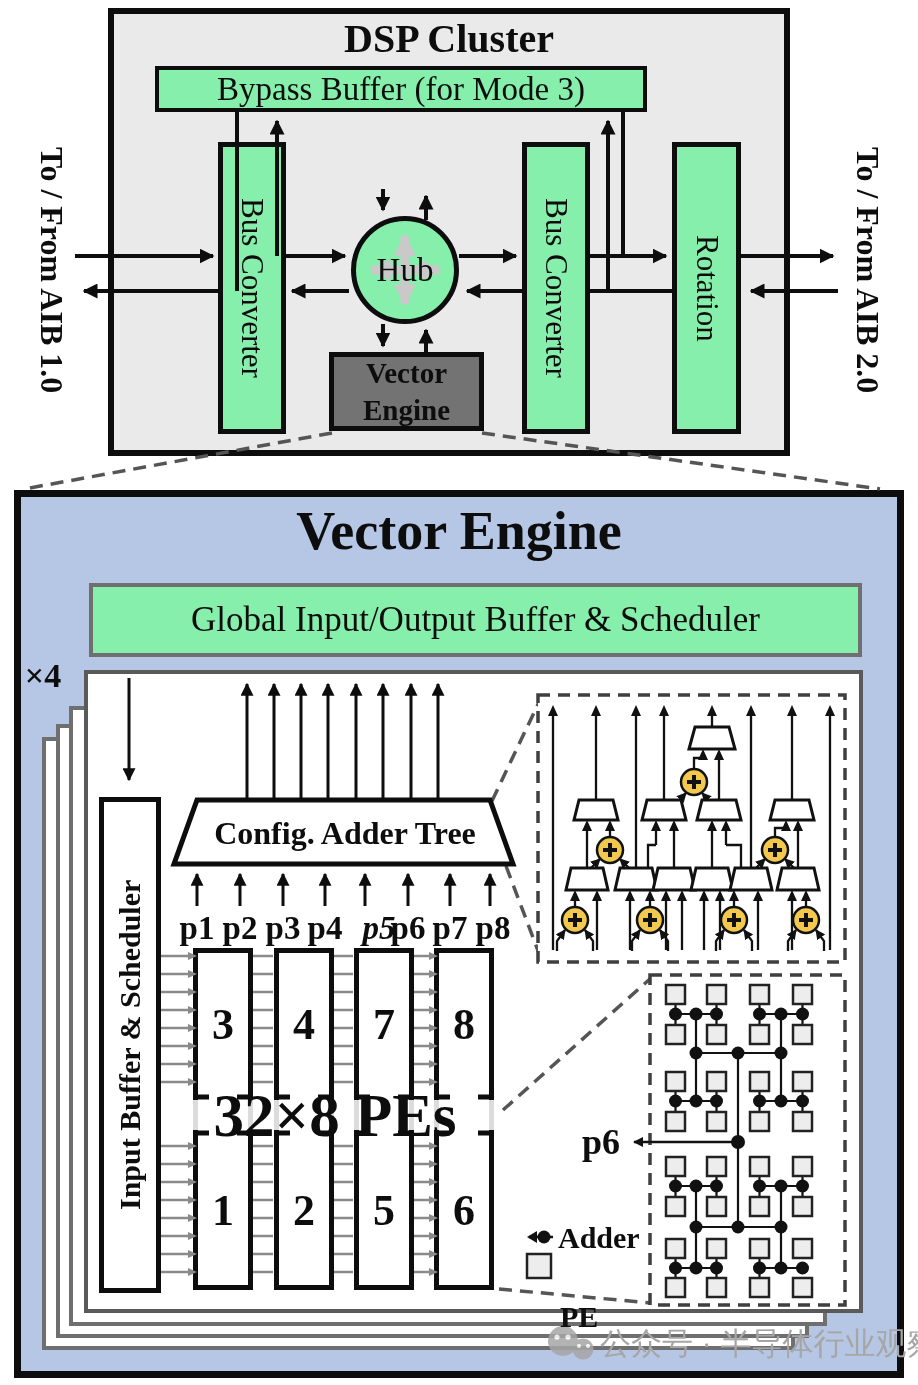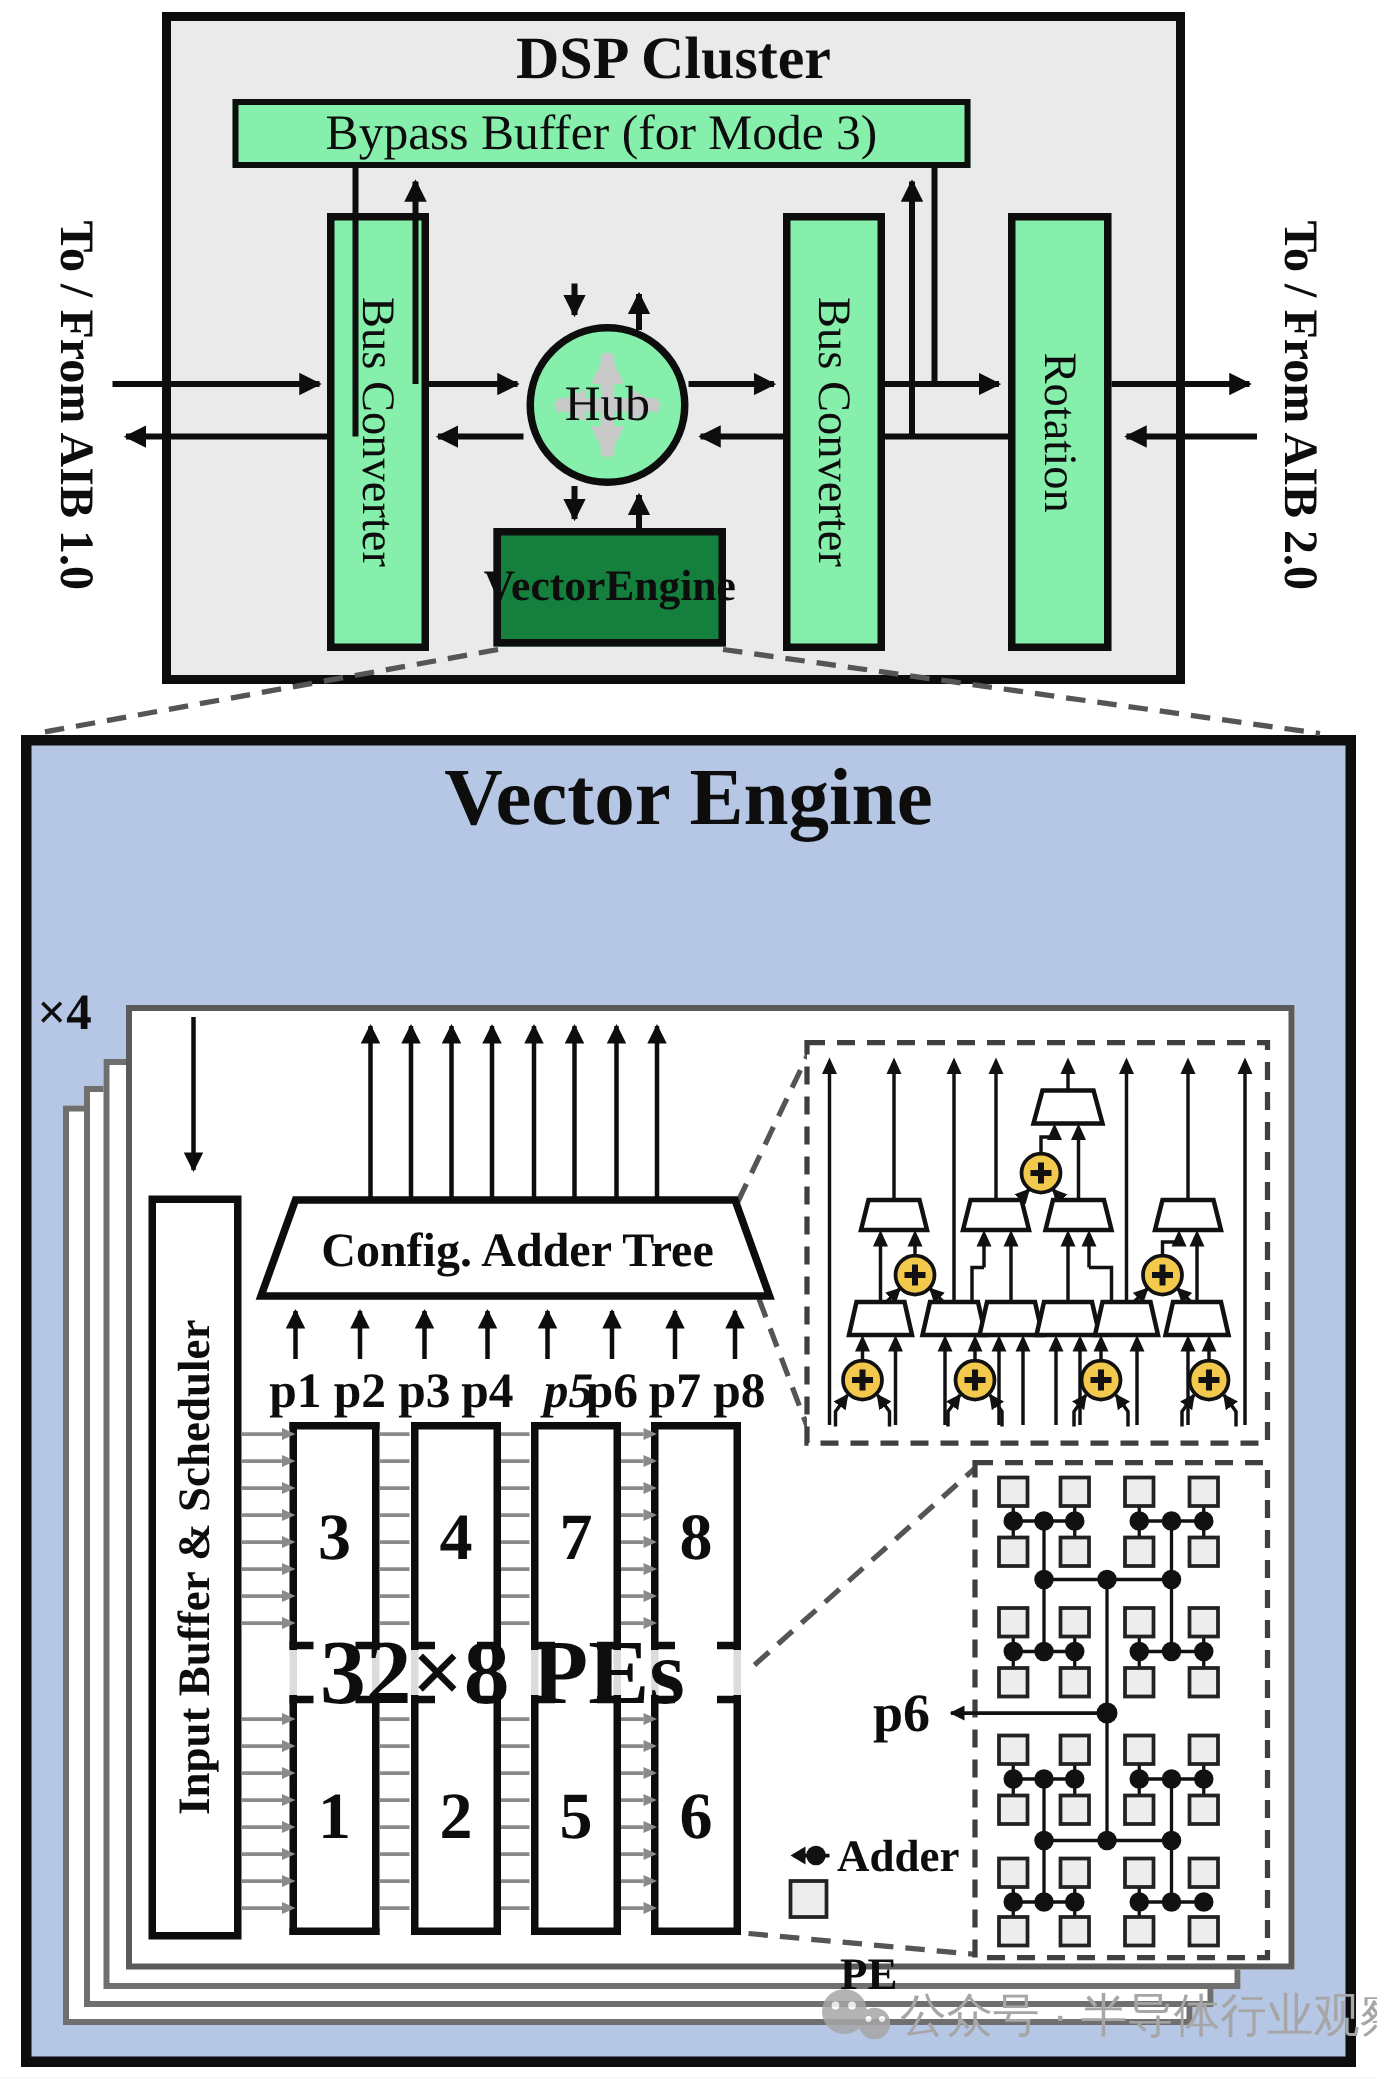--- a/index.html
+++ b/index.html
@@ -26,27 +26,28 @@
 
   <div class="bx vd" style="left:218px;top:142px;width:68px;height:292px;font-size:31px;">Bus Converter</div>
 
 
   <div class="bx" style="left:351px;top:216px;width:108px;height:108px;border-radius:50%;"></div>
 
   <div class="bx vd" style="left:522px;top:142px;width:68px;height:292px;font-size:31px;">Bus Converter</div>
 
   <div class="bx vd" style="left:672px;top:142px;width:69px;height:292px;font-size:31px;">Rotation</div>
 
-  <div class="bx" style="left:329px;top:352px;width:155px;height:79px;background:#15803d;flex-direction:row;line-height:1.25;font-size:29px;font-weight:bold;">
+  <div class="bx" style="left:329px;top:352px;width:155px;height:79px;background:#737373;flex-direction:column;line-height:1.25;font-size:29px;font-weight:bold;">
     <span>Vector</span>
     <span>Engine</span>
   </div>
 
   <div class="abs" style="left:14px;top:490px;width:890px;height:888px;background:#b6c6e5;border:7px solid #0d0d0d;"></div>
 
+  <div class="bx" style="left:89px;top:583px;width:773px;height:74px;border:4px solid #6f6f6f;font-size:35px;">Global Input/Output Buffer &amp; Scheduler</div>
 
   <div class="abs" style="left:42px;top:737px;width:753px;height:613px;background:#fff;border:4px solid #6f6f6f;"></div>
   <div class="abs" style="left:56px;top:724px;width:753px;height:614px;background:#fff;border:4px solid #6f6f6f;"></div>
   <div class="abs" style="left:69px;top:706px;width:758px;height:620px;background:#fff;border:4px solid #6f6f6f;"></div>
   <div class="abs" style="left:84px;top:670px;width:779px;height:643px;background:#fff;border:4px solid #5a5a5a;"></div>
 
   <div class="abs" style="left:99px;top:797px;width:62px;height:496px;background:#fff;border:5px solid #0d0d0d;"></div>
 
   <div class="abs" style="left:193px;top:948px;width:60px;height:152px;background:#fff;border:5px solid #0d0d0d;border-bottom:none;"></div>
   <div class="abs" style="left:274px;top:948px;width:60px;height:152px;background:#fff;border:5px solid #0d0d0d;border-bottom:none;"></div>

